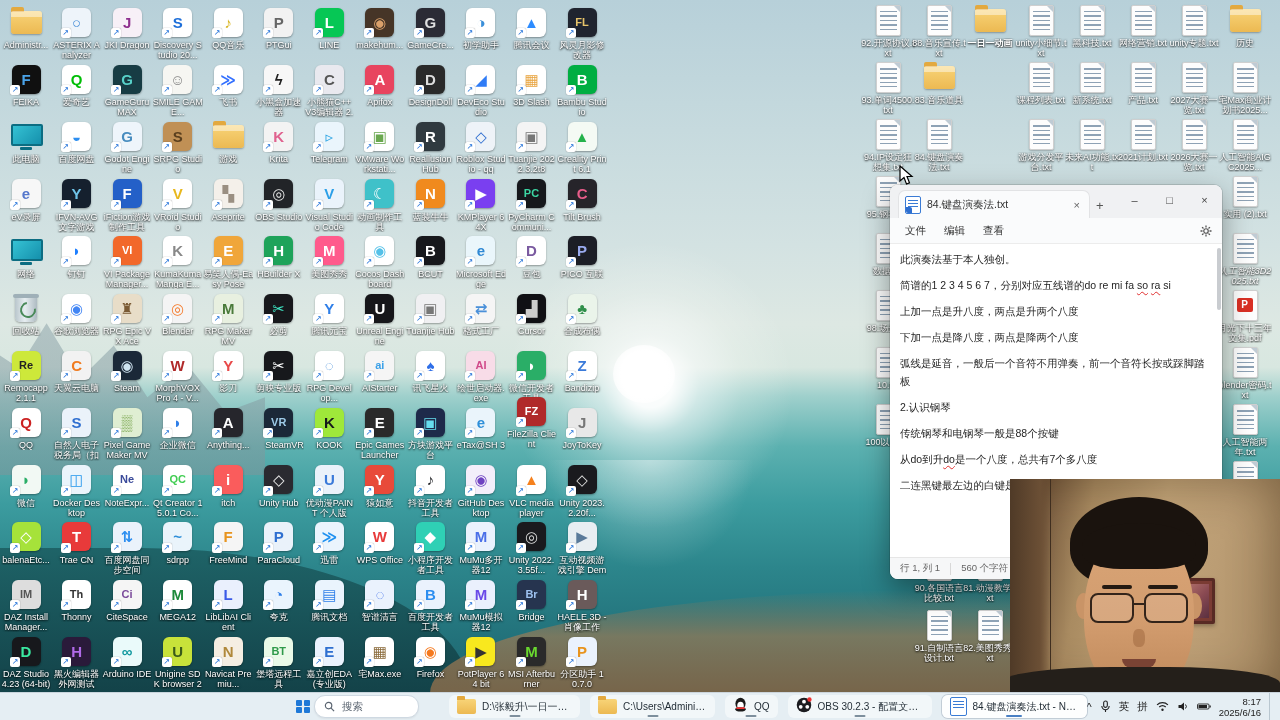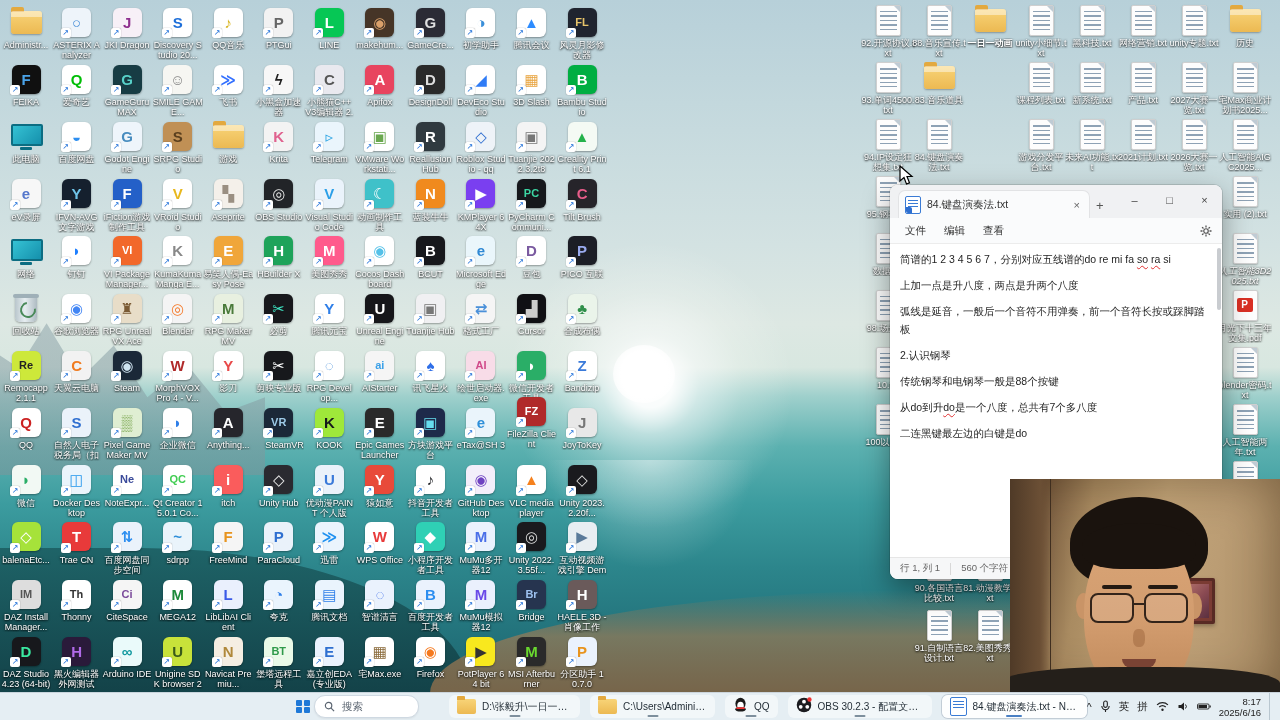--- a/index.html
+++ b/index.html
@@ -708,21 +708,21 @@
         </div>
         <div class="lbl">谷歌浏览器</div>
       </div>
       <div class="ic" style="left: 102.1px; top: 292px;">
         <div class="art">
           <div class="ic-app" style="background: rgb(232, 221, 200);">
             <span style="color: rgb(122, 90, 52);">♜</span>
           </div>
           <span class="lnk">↗</span>
         </div>
-        <div class="lbl">RPG Unreal VX Ace</div>
+        <div class="lbl">RPG Epic VX Ace</div>
       </div>
       <div class="ic" style="left: 152.65px; top: 292px;">
         <div class="art">
           <div class="ic-app" style="background: rgb(244, 244, 244);">
             <span style="color: rgb(245, 121, 42);">◎</span>
           </div>
           <span class="lnk">↗</span>
         </div>
         <div class="lbl">Blender</div>
       </div>
@@ -1700,22 +1700,24 @@
               <line x1="4.2" y1="4.2" x2="7" y2="7"></line>
               <line x1="17" y1="17" x2="19.8" y2="19.8"></line>
               <line x1="19.8" y1="4.2" x2="17" y2="7"></line>
               <line x1="7" y1="17" x2="4.2" y2="19.8"></line>
             </g>
           </svg>
       </span>
     </div>
     <div class="np-body">
       <div class="np-text" id="np-text">
+          <div class="np-p"><span>此演奏法基于本人独创。</span></div>
           <div class="np-p"><span>简谱的1 2 3 4 5 6 7，分别对应五线谱的do re mi fa </span><span class="np-red">so</span><span> </span><span class="np-red">ra</span><span> si</span></div>
           <div class="np-p"><span>上加一点是升八度，两点是升两个八度</span></div>
+          <div class="np-p"><span>下加一点是降八度，两点是降两个八度</span></div>
           <div class="np-p"><span>弧线是延音，一般后一个音符不用弹奏，前一个音符长按或踩脚踏板</span></div>
           <div class="np-p"><span>2.认识钢琴</span></div>
           <div class="np-p"><span>传统钢琴和电钢琴一般是88个按键</span></div>
           <div class="np-p"><span>从do到升</span><span class="np-red">do</span><span>是一个八度，总共有7个多八度</span></div>
           <div class="np-p"><span>二连黑键最左边的白键是do</span></div>
         </div>
       <div class="np-scroll"></div>
     </div>
     <div class="np-status">
       <span>行 1, 列 1</span>

